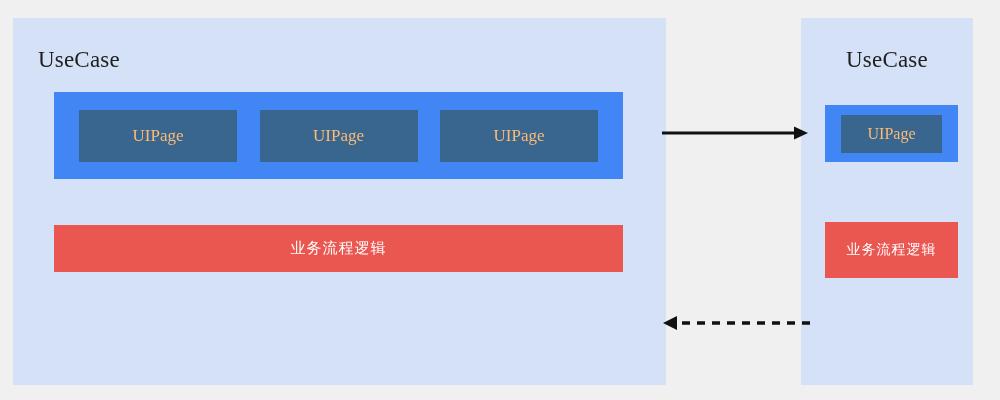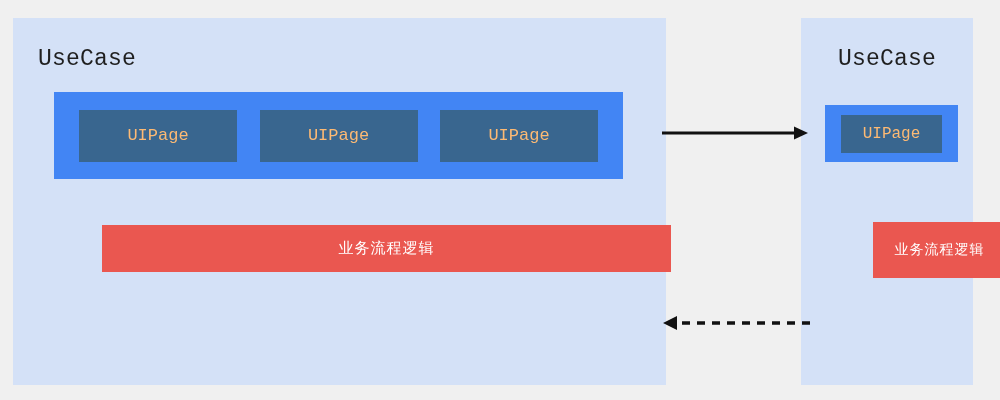--- a/index.html
+++ b/index.html
@@ -6,21 +6,21 @@
     margin: 0;
     padding: 0;
     background: #ffffff;
   }
   #canvas {
     position: relative;
     width: 1000px;
     height: 400px;
     background: #f0f0f0;
     overflow: hidden;
-    font-family: Liberation Mono, monospace;
+    font-family: Liberation Serif, serif;
   }
 
   
   .panel {
     position: absolute;
     background: #d4e1f7;
     box-sizing: border-box;
   }
   #panel-left  { left: 13px;  top: 18px; width: 653px; height: 367px; }
   #panel-right { left: 801px; top: 18px; width: 172px; height: 367px; }
@@ -72,21 +72,20 @@
   
   .logic-box {
     position: absolute;
     background: #ea5750;
     color: #ffffff;
     display: flex;
     align-items: center;
     box-sizing: border-box;
     font-size: 15px;
     letter-spacing: 1px;
-    margin-left: 48px;
   }
   #logic-left {
     left: 41px; top: 207px; width: 569px; height: 47px;
     justify-content: center;
   }
   #logic-right {
     left: 24px; top: 204px; width: 133px; height: 56px;
     justify-content: center;
     font-size: 14px;
   }

